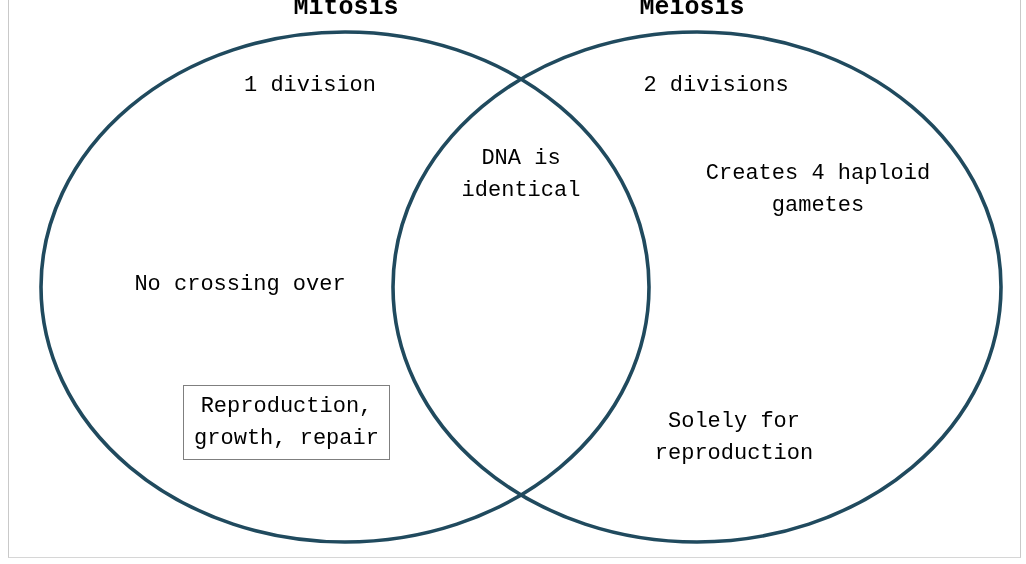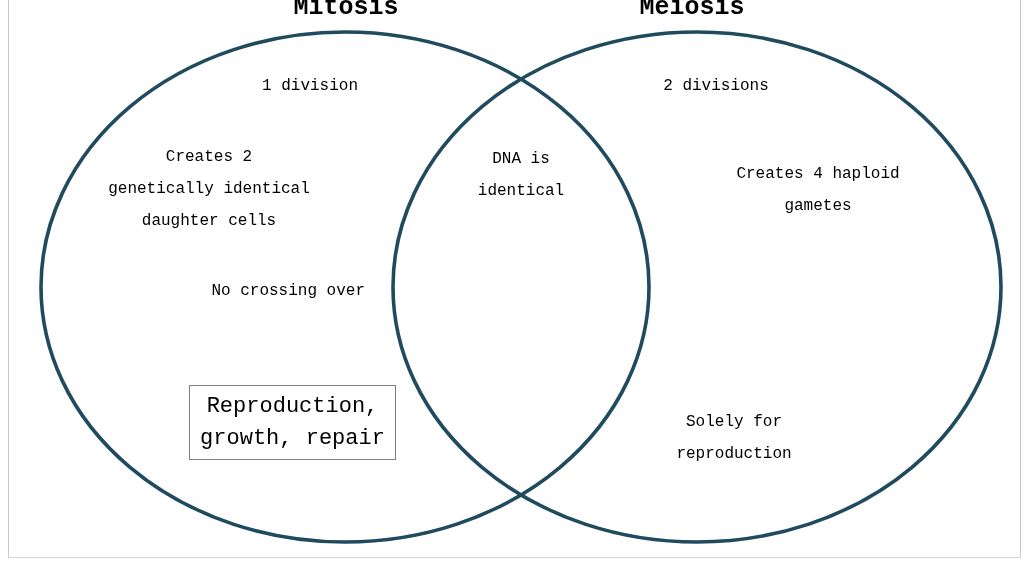--- a/index.html
+++ b/index.html
@@ -37,27 +37,27 @@
     width: 200px;
     text-align: center;
     font-size: 25px;
     font-weight: bold;
     line-height: 28px;
     white-space: pre-line;
   }
   .label {
     position: absolute;
     text-align: center;
-    font-size: 16px;
+    font-size: 22px;
     line-height: 32px;
     white-space: pre-line;
   }
   .boxed-label {
     position: absolute;
-    left: 189px;
+    left: 183px;
     top: 385px;
     width: 207px;
     height: 75px;
     border: 1.5px solid #7f7f7f;
     background: #ffffff;
     display: flex;
     align-items: center;
     justify-content: center;
     text-align: center;
     font-size: 22px;
@@ -77,25 +77,22 @@
   </svg>
 
   <div id="page-frame"></div>
 
   <div class="title" style="left:246px; top:-6px;">Mitosis</div>
 
   <div class="title" style="left:592px; top:-6px;">Meiosis</div>
 
   <div class="label" style="left:210px; top:70px; width:200px;">1 division</div>
 
-  <div class="label" style="left:84px; top:141px; width:250px;">Creates 2
-genetically identical
-daughter cells</div>
 
-  <div class="label" style="left:115px; top:275px; width:250px;text-align:right;">No crossing over</div>
+  <div class="label" style="left:115px; top:269px; width:250px;">No crossing over</div>
 
   <div class="boxed-label">
     <span>Reproduction,
 growth, repair</span>
   </div>
 
   <div class="label" style="left:421px; top:143px; width:200px;">DNA is
 identical</div>
 
   <div class="label" style="left:616px; top:70px; width:200px;">2 divisions</div>

